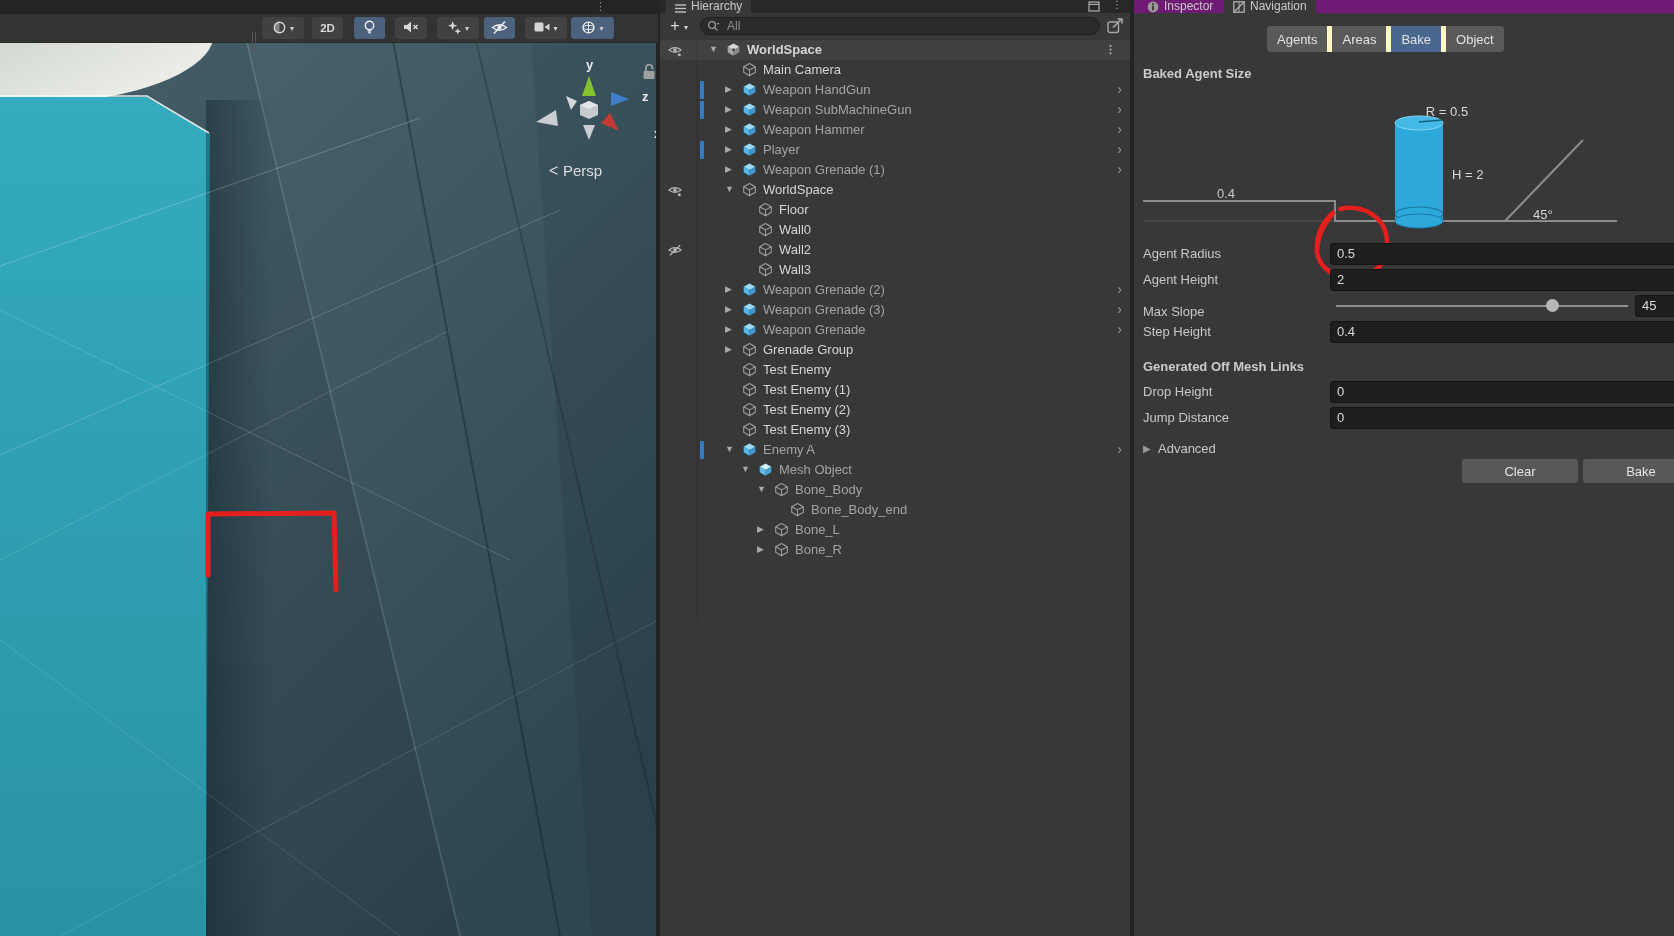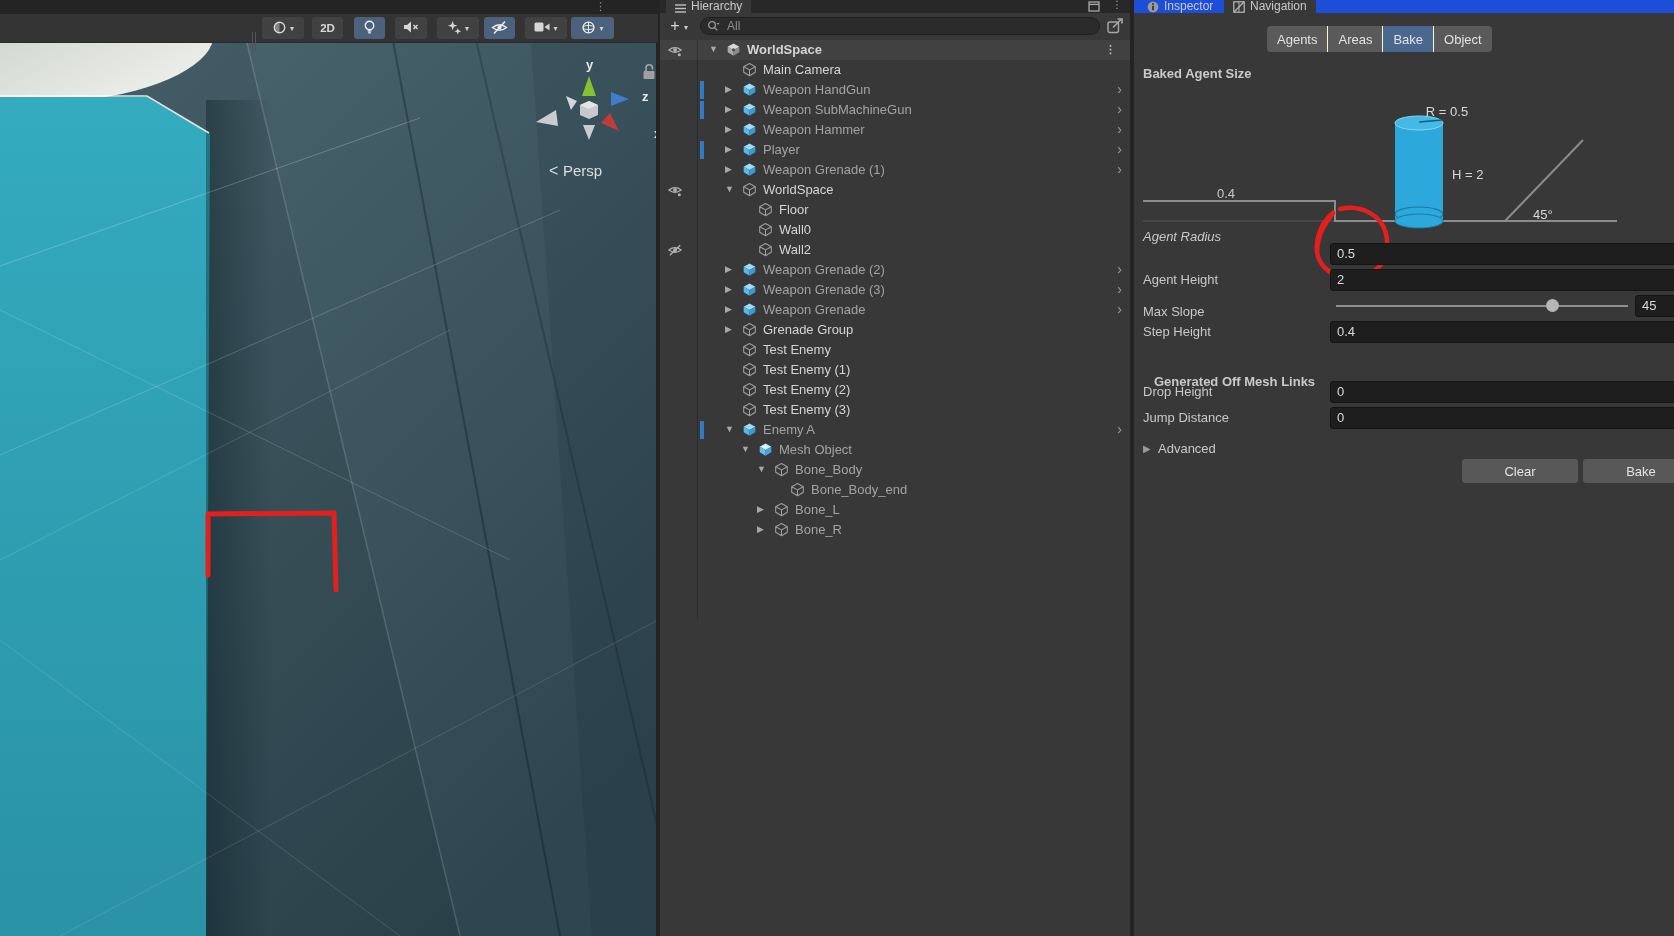--- a/index.html
+++ b/index.html
@@ -41,23 +41,23 @@
   .hrow .ric{position:absolute;top:2px;}
   .hrow .lbl{position:absolute;top:2px;line-height:16px;white-space:nowrap;}
   .hrow .lbl.white{color:#d4d4d4;}
   .hrow .lbl.blue{color:#a3a3a3;}
   .hrow .chev{position:absolute;right:8px;top:1px;color:#9c9c9c;font-size:14px;}
   .hrow .rmenu{position:absolute;right:14px;top:3px;color:#bbbbbb;font-size:11px;}
   #h-divider{left:1130px;top:0;width:4px;height:936px;background:#242424;}
   #scene-divider{left:656px;top:0;width:4px;height:936px;background:#242424;}
   
   #inspector-panel{left:1134px;top:0;width:540px;height:936px;background:#383838;overflow:hidden;}
-  #i-tabstrip{left:0;top:0;width:540px;height:13px;background:#1d4ed8;overflow:hidden;}
+  #i-tabstrip{left:0;top:0;width:540px;height:13px;background:#701a75;overflow:hidden;}
   #mode-tabs{left:133px;top:26px;height:26px;display:flex;}
-  .seg{height:26px;padding:0 10px;background:#5a5a5a;color:#e2e2e2;display:flex;align-items:center;font-size:13px;border-right:1px solid #fef9c3;}
+  .seg{height:26px;padding:0 10px;background:#5a5a5a;color:#e2e2e2;display:flex;align-items:center;font-size:13px;border-right:5px solid #fef9c3;}
   .seg:first-child{border-radius:4px 0 0 4px;}
   .seg:last-child{border-radius:0 4px 4px 0;border-right:none;}
   .seg.active{background:#4a6790;}
   .sec-title{position:absolute;left:9px;font-weight:700;color:#cacaca;}
   .f-label{position:absolute;left:9px;color:#c8c8c8;line-height:22px;}
   .f-box{position:absolute;left:196px;width:370px;height:22px;background:#1e1e1e;border:1px solid #141414;border-radius:3px;box-sizing:border-box;color:#dadada;line-height:20px;padding-left:6px;}
   .slider-track{position:absolute;left:202px;top:305px;width:292px;height:2px;background:#8f8f8f;}
   .slider-handle{position:absolute;left:412px;top:299px;width:13px;height:13px;border-radius:50%;background:#b6b6b6;}
   #slope-box{left:501px;top:295px;width:64px;}
   .btn{position:absolute;top:459px;height:24px;background:#585858;border-radius:3px;color:#e4e4e4;display:flex;align-items:center;justify-content:center;font-size:13px;}
@@ -344,20 +344,29 @@
           </svg></span>
         <span class="ric" style="left:98px"><svg width="15" height="15" viewBox="0 0 16 16">
             <g fill="none" stroke="#a0a0a0" stroke-width="1.1" stroke-linejoin="round">
               <path d="M8 1.6 14.2 5v6L8 14.6 1.8 11V5Z"></path>
               <path d="M1.8 5 8 8.4 14.2 5M8 8.4V14.6"></path>
             </g>
           </svg></span>
         <span class="lbl white" style="left:119px">Wall2</span>
       </div>
       <div class="hrow">
+        <span class="ric" style="left:98px"><svg width="15" height="15" viewBox="0 0 16 16">
+            <g fill="none" stroke="#a0a0a0" stroke-width="1.1" stroke-linejoin="round">
+              <path d="M8 1.6 14.2 5v6L8 14.6 1.8 11V5Z"></path>
+              <path d="M1.8 5 8 8.4 14.2 5M8 8.4V14.6"></path>
+            </g>
+          </svg></span>
+        <span class="lbl white" style="left:119px">Wall3</span>
+      </div>
+      <div class="hrow">
         <span class="arr" style="left:65px">▶</span>
         <span class="ric" style="left:82px"><svg width="15" height="15" viewBox="0 0 16 16">
             <path d="M8 1.6 14.2 5 8 8.4 1.8 5Z" fill="#9bdbf7"></path>
             <path d="M1.8 5 8 8.4V14.6L1.8 11Z" fill="#55b7ea"></path>
             <path d="M14.2 5 8 8.4V14.6L14.2 11Z" fill="#3f99ce"></path>
           </svg></span>
         <span class="lbl blue" style="left:103px">Weapon Grenade (2)</span>
         <span class="chev">›</span>
       </div>
       <div class="hrow">
@@ -532,32 +541,32 @@
     <text x="313" y="116" text-anchor="middle" font-size="13" fill="#d8d8d8">R = 0.5</text>
     <text x="318" y="179" font-size="13" fill="#d8d8d8">H = 2</text>
     <text x="92" y="198" text-anchor="middle" font-size="13" fill="#c8c8c8">0.4</text>
     <text x="399" y="219" font-size="13" fill="#d8d8d8">45°</text>
     <g fill="none" stroke="#e3201d" stroke-width="4.5" stroke-linecap="round">
       <path d="M 206 209 C 228 204 251 216 253 240 C 255 264 238 279 216 278 C 194 277 181 262 183 244 C 184 231 191 219 199 213"></path>
       <path d="M 199 213 C 192 222 184 233 183 251"></path>
     </g>
   </svg>
 
-  <div class="f-label" style="top:226px;font-style:italic;">Agent Radius</div>
+  <div class="f-label" style="top:243px;">Agent Radius</div>
   <div class="f-box" style="top:243px;">0.5</div>
   <div class="f-label" style="top:269px;">Agent Height</div>
   <div class="f-box" style="top:269px;">2</div>
   <div class="f-label" style="top:301px;">Max Slope</div>
   <div class="slider-track"></div>
   <div class="slider-handle"></div>
   <div class="f-box" id="slope-box">45</div>
   <div class="f-label" style="top:321px;">Step Height</div>
   <div class="f-box" style="top:321px;">0.4</div>
 
-  <div class="sec-title" style="top:374px;margin-left:11px;">Generated Off Mesh Links</div>
+  <div class="sec-title" style="top:359px;">Generated Off Mesh Links</div>
   <div class="f-label" style="top:381px;">Drop Height</div>
   <div class="f-box" style="top:381px;">0</div>
   <div class="f-label" style="top:407px;">Jump Distance</div>
   <div class="f-box" style="top:407px;">0</div>
 
   <div id="adv-tri" class="abs">▶</div>
   <div id="adv-lbl" class="abs">Advanced</div>
 
   <div class="btn" style="left:328px;width:116px;">Clear</div>
   <div class="btn" style="left:449px;width:116px;">Bake</div>

